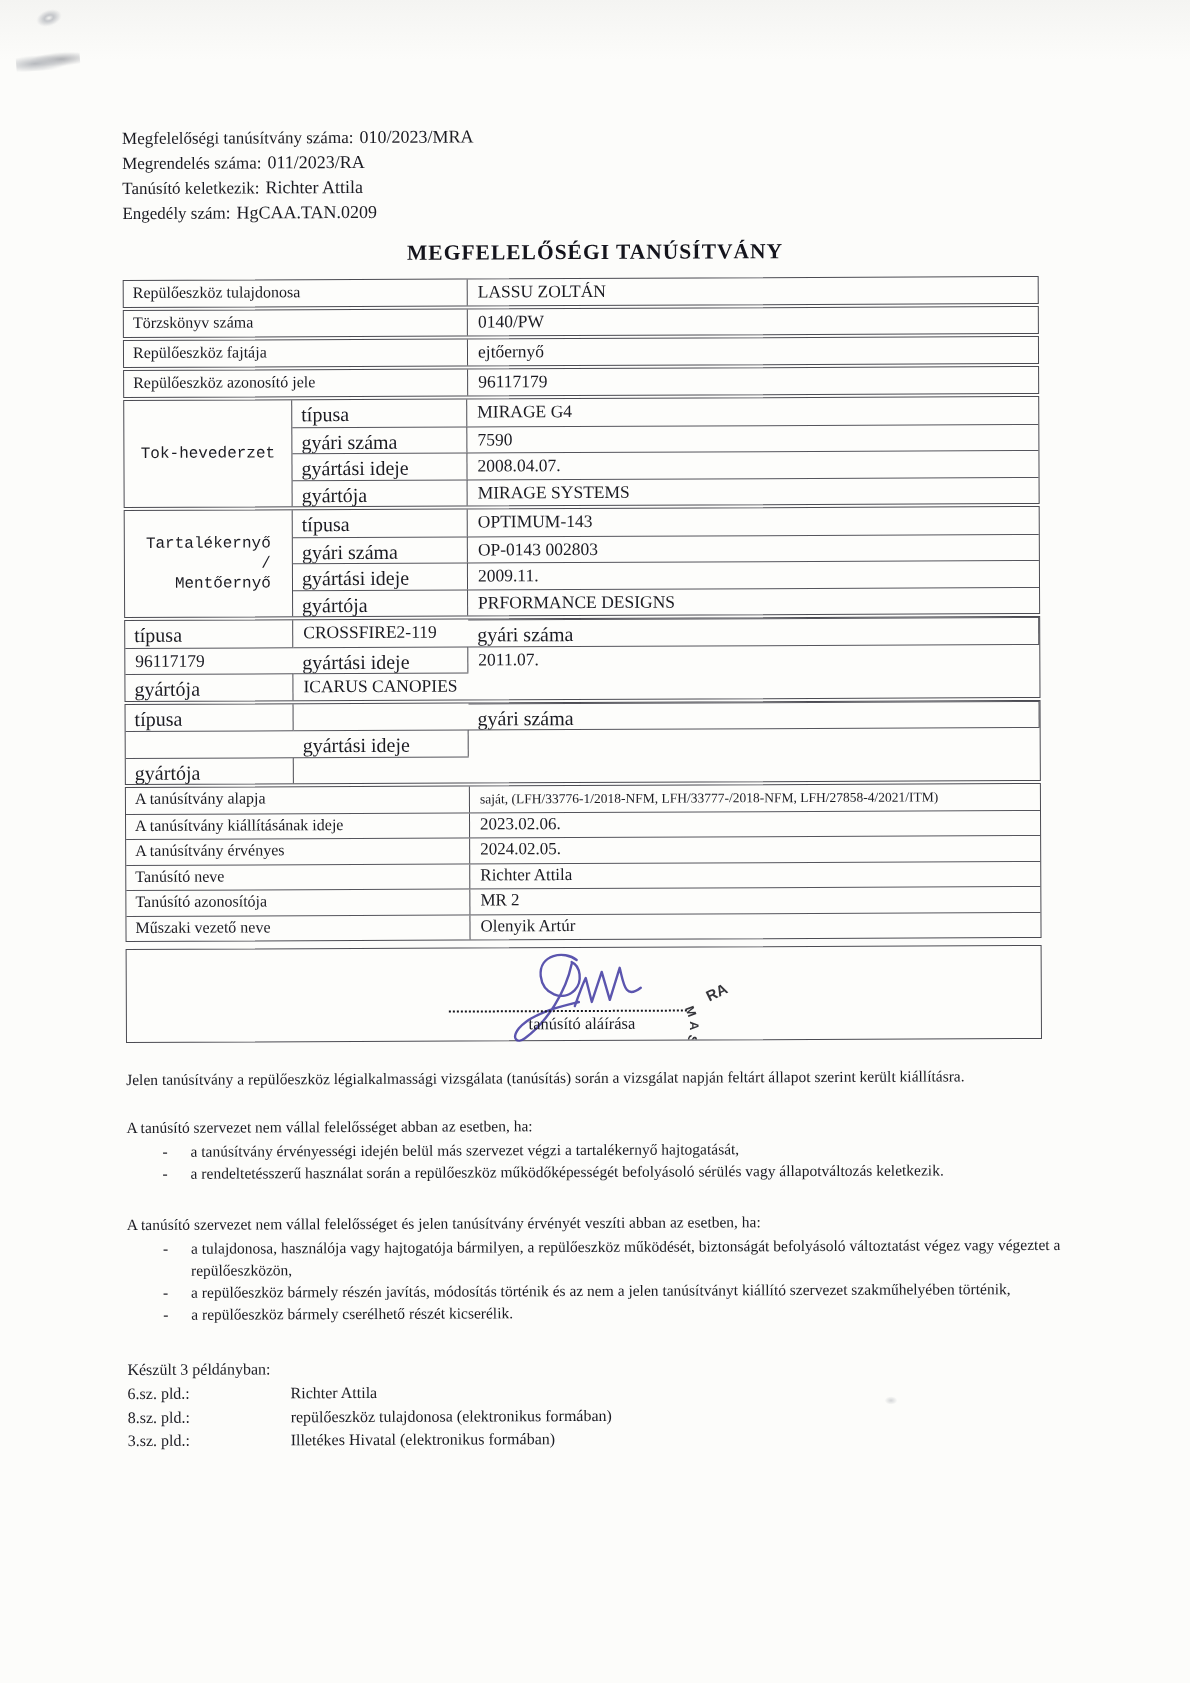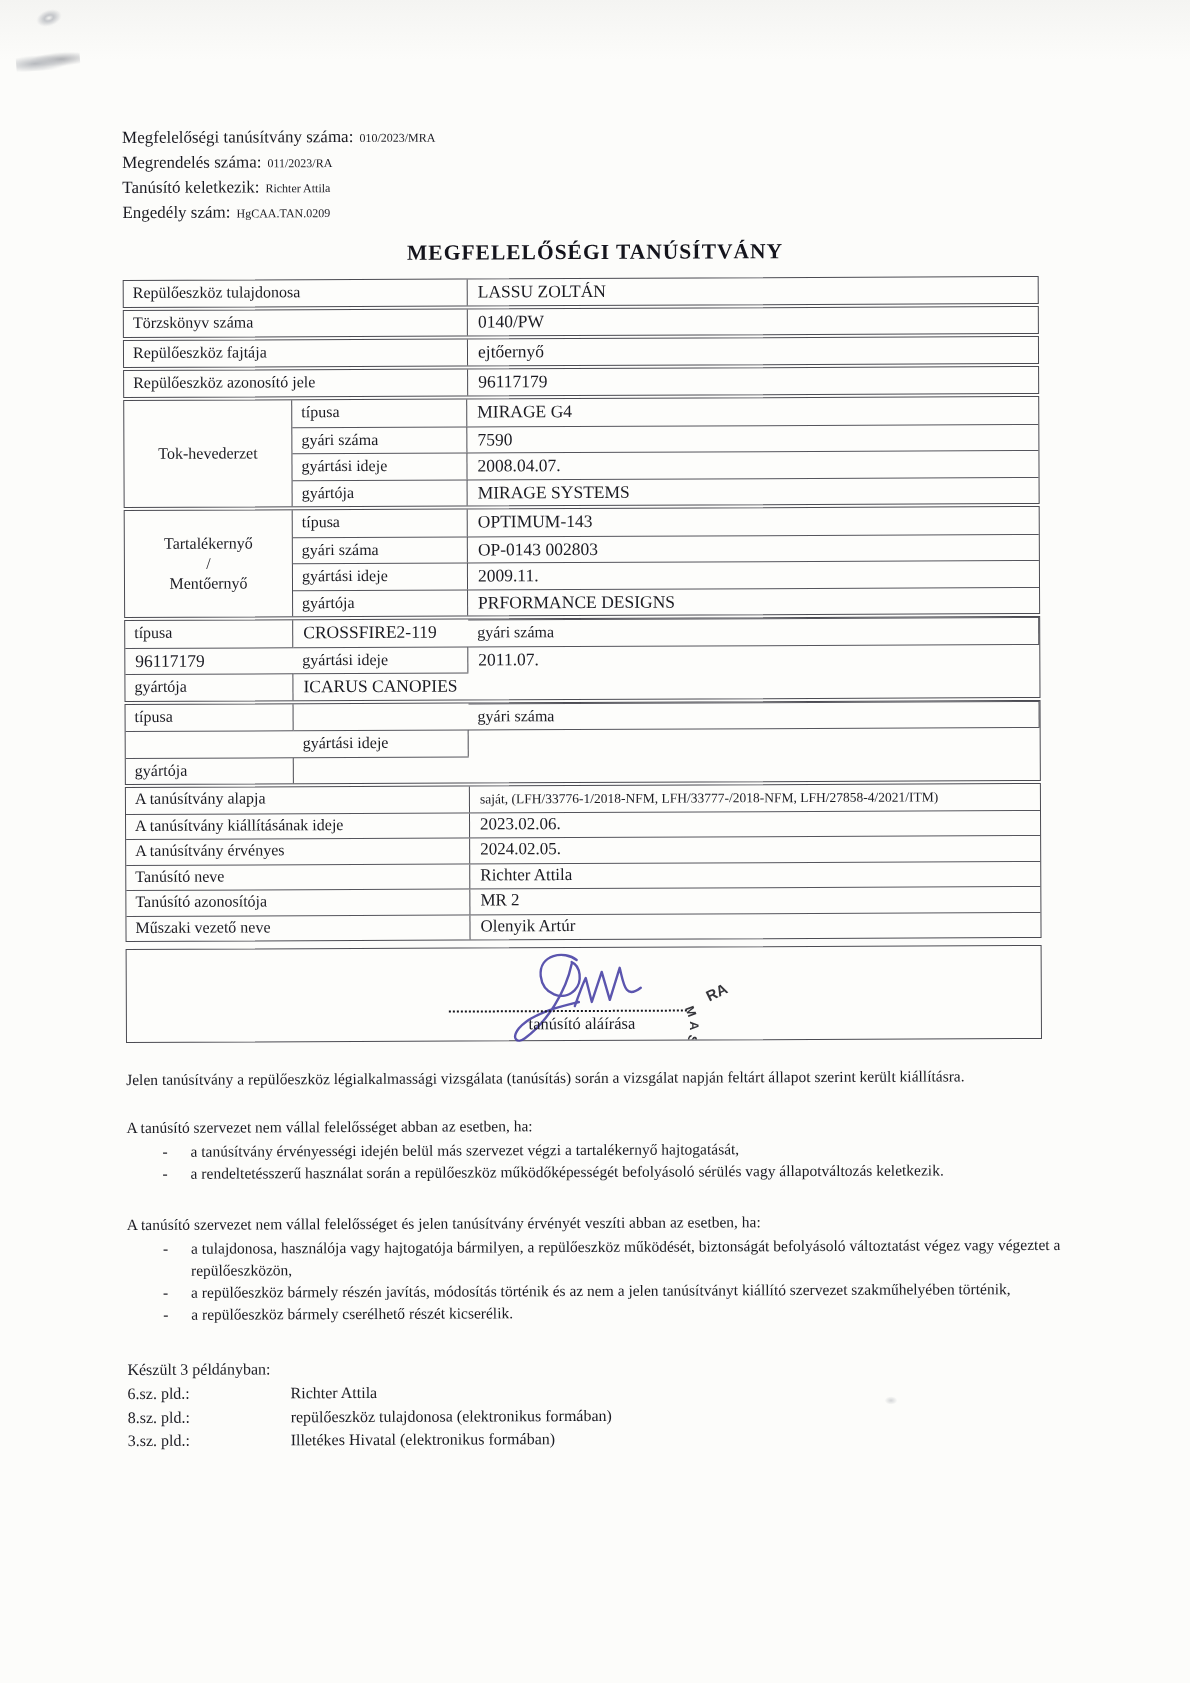--- a/index.html
+++ b/index.html
@@ -16,37 +16,37 @@
       background:radial-gradient(ellipse at 50% 50%, #84899404 0%, #848994 25%, transparent 70%);filter:blur(.6px);}
   .a2{left:16px;top:52px;width:64px;height:18px;opacity:.55;transform:rotate(-4deg);
       background:radial-gradient(ellipse at 30% 60%, #7d828c 0%, transparent 55%),
                  radial-gradient(ellipse at 70% 45%, #6e7079 0%, transparent 50%);filter:blur(.7px);}
   .a3{left:884px;top:1396px;width:14px;height:9px;opacity:.35;
       background:radial-gradient(ellipse, #888d96 0%, transparent 65%);filter:blur(.5px);}
 
   
   .hdr{margin-bottom:16px;}
   .hline{font-size:17px;line-height:24px;}
-  .hvalue{font-size:12px;margin-left:6px;}
+  .hvalue{font-size:18px;margin-left:6px;}
 
   .title{font-size:21.5px;font-weight:700;text-align:center;letter-spacing:1px;
     margin:0 0 13px 0;color:#14141c;}
 
   
   .ctable{width:916px;}
   .trow{border:1.5px solid #4b4b52;margin-bottom:2px;display:grid;
     grid-template-columns:344px 1fr;height:28px;box-sizing:border-box;background:#fdfdfb;}
   .lbl{border-right:1.2px solid #4b4b52;padding:3px 0 0 9px;font-size:16px;}
   .val{padding:2px 0 0 10px;font-size:17.5px;}
   .tgroup{border:1.5px solid #4b4b52;margin-bottom:2px;display:grid;
     grid-template-columns:168px 175px 1fr;grid-auto-rows:26.5px;box-sizing:border-box;background:#fdfdfb;}
   .gname{grid-row:1 / span 4;border-right:1.2px solid #4b4b52;display:flex;
-    align-items:center;justify-content:center;text-align:center;white-space:pre-line;
-    font-size:16px;line-height:20px;}
-  .glbl{border-right:1.2px solid #4b4b52;padding:3px 0 0 9px;font-size:16px;box-sizing:border-box;}
+    align-items:center;justify-content:center;text-align:right;white-space:pre-line;
+    font-size:16px;line-height:20px;font-family:Liberation Mono, monospace;}
+  .glbl{border-right:1.2px solid #4b4b52;padding:3px 0 0 9px;font-size:20px;box-sizing:border-box;}
   .gval{padding:2px 0 0 10px;font-size:17.5px;box-sizing:border-box;}
   .bt{border-top:1px solid #55555c;}
   .tbox{border:1.5px solid #4b4b52;margin-bottom:2px;background:#fdfdfb;}
   .trow2{display:grid;grid-template-columns:344px 1fr;height:25.5px;box-sizing:border-box;}
   .trow2 + .trow2{border-top:1px solid #55555c;}
   .trow2 .lbl{padding-top:2px;}
   .trow2 .val{padding-top:1px;font-size:17px;}
   .val.small{font-size:13.5px;padding-top:5px;}
 
   

